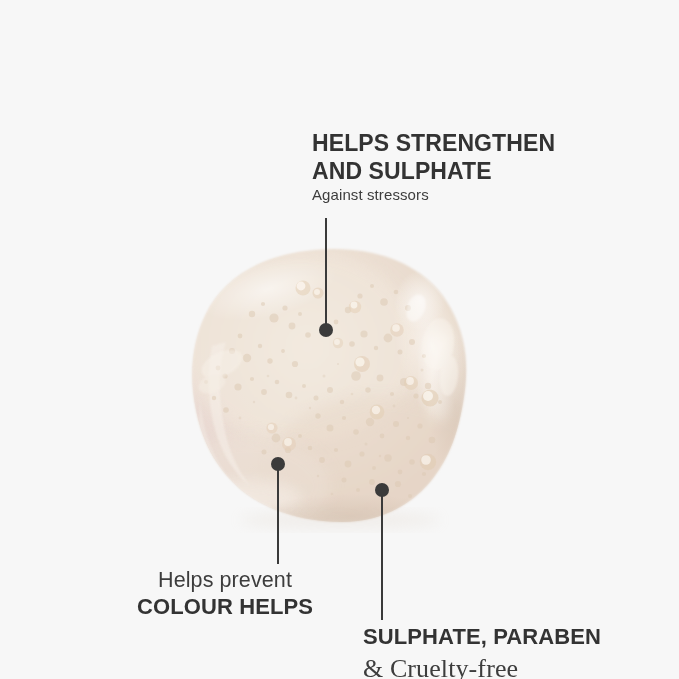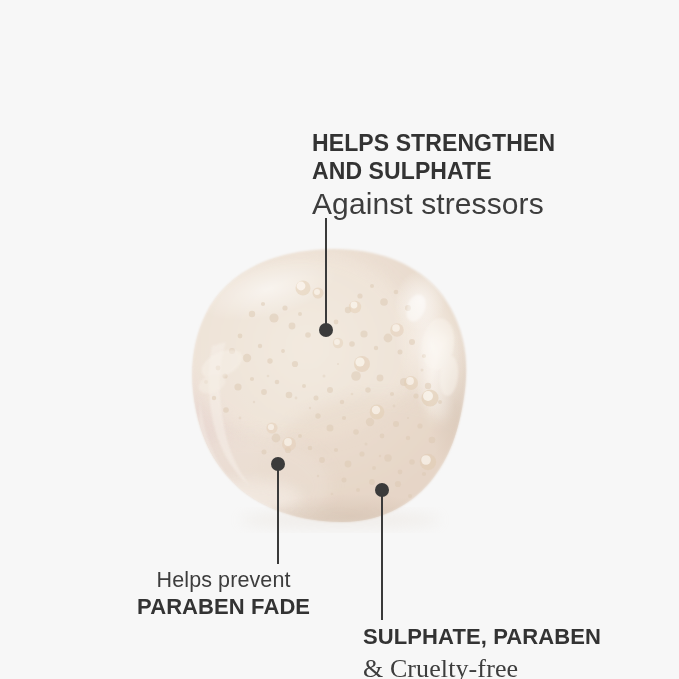--- a/index.html
+++ b/index.html
@@ -55,21 +55,21 @@
     letter-spacing: 0.1px;
     color: #3d3d3d;
   }
 
   #callout-top {
     left: 312px;
     top: 83px;
     font-size: 23px;
   }
   #callout-top .ln.light {
-    font-size: 30px;
+    font-size: 15px;
     padding-top: 1px;
   }
 
   #callout-bottom-left {
     left: 137px;
     top: 521px;
     font-size: 21.5px;
     text-align: center;
   }
   #callout-bottom-left .ln.bold {
@@ -344,21 +344,21 @@
   <div class="leader-dot" style="left:375px; top:437px; width:14px; height:14px;"></div>
 
   <div class="callout" id="callout-top">
     <span class="ln bold">HELPS STRENGTHEN</span>
     <span class="ln bold">AND SULPHATE</span>
     <span class="ln light">Against stressors</span>
   </div>
 
   <div class="callout" id="callout-bottom-left">
     <span class="ln light">Helps prevent</span>
-    <span class="ln bold">PARABEN FADE</span>
+    <span class="ln bold">COLOUR HELPS</span>
   </div>
 
   <div class="callout" id="callout-bottom-right">
     <span class="ln bold">SULPHATE, PARABEN</span>
     <span class="ln light">&amp; Cruelty-free</span>
   </div>
 
 </div>
 
 </body></html>

